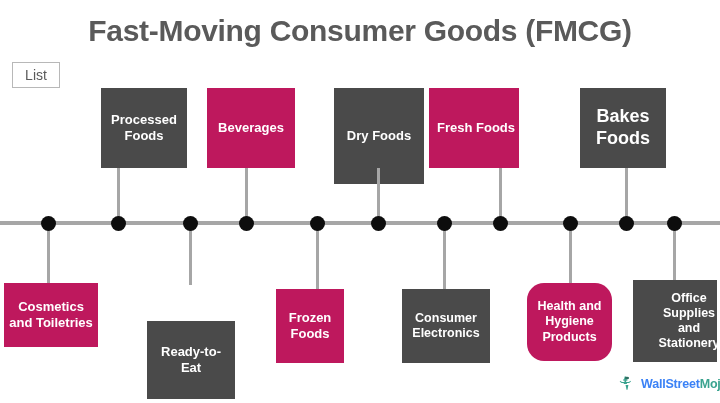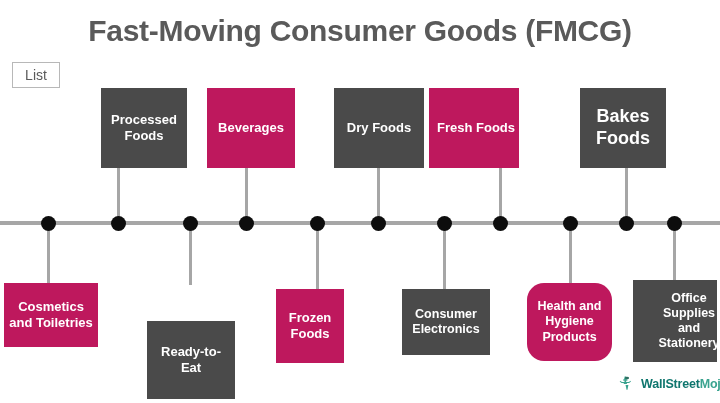--- a/index.html
+++ b/index.html
@@ -103,21 +103,21 @@
     align-items: center;
     gap: 4px;
   }
   #logo-mark { width: 20px; height: 20px; display: block; }
   #logo-text {
     font-size: 12.5px;
     font-weight: bold;
     letter-spacing: -0.2px;
     white-space: nowrap;
   }
-  .logo-wall { color: #0f766e; }
+  .logo-wall { color: #3b82f6; }
   .logo-mojo { color: #3aa38f; }
 </style>
 </head>
 <body>
 
 <div id="canvas">
 
   <div id="chart-title">Fast-Moving Consumer Goods (FMCG)</div>
 
   <div id="list-tag">
@@ -145,26 +145,26 @@
       <div class="cat-box teal" style="left: 207px; top: 88px; width: 88px; height: 80px; font-size: 13px;">
         <span>Beverages</span>
       </div>
       <div class="connector" style="left: 245px; top: 168px; height: 55px;"></div>
       <div class="node-dot" style="left: 238.5px; top: 215.5px;"></div>
       <div class="cat-box teal" style="left: 276px; top: 289px; width: 68px; height: 74px; font-size: 13px;">
         <span>Frozen Foods</span>
       </div>
       <div class="connector" style="left: 316px; top: 223px; height: 66px;"></div>
       <div class="node-dot" style="left: 309.5px; top: 215.5px;"></div>
-      <div class="cat-box dark" style="left: 334px; top: 88px; width: 90px; height: 80px; font-size: 13px;">
+      <div class="cat-box dark" style="left: 334px; top: 88px; width: 90px; height: 96px; font-size: 13px;">
         <span>Dry Foods</span>
       </div>
       <div class="connector" style="left: 377px; top: 168px; height: 55px;"></div>
       <div class="node-dot" style="left: 370.5px; top: 215.5px;"></div>
-      <div class="cat-box dark" style="left: 402px; top: 289px; width: 88px; height: 66px; font-size: 12.5px;">
+      <div class="cat-box dark" style="left: 402px; top: 289px; width: 88px; height: 74px; font-size: 12.5px;">
         <span>Consumer Electronics</span>
       </div>
       <div class="connector" style="left: 443px; top: 223px; height: 66px;"></div>
       <div class="node-dot" style="left: 436.5px; top: 215.5px;"></div>
       <div class="cat-box teal" style="left: 429px; top: 88px; width: 90px; height: 80px; font-size: 13px; padding-left: 8px;">
         <span>Fresh Foods</span>
       </div>
       <div class="connector" style="left: 499px; top: 168px; height: 55px;"></div>
       <div class="node-dot" style="left: 492.5px; top: 215.5px;"></div>
       <div class="cat-box teal" style="left: 527px; top: 283px; width: 85px; height: 78px; font-size: 12.5px; border-radius: 17px;">

